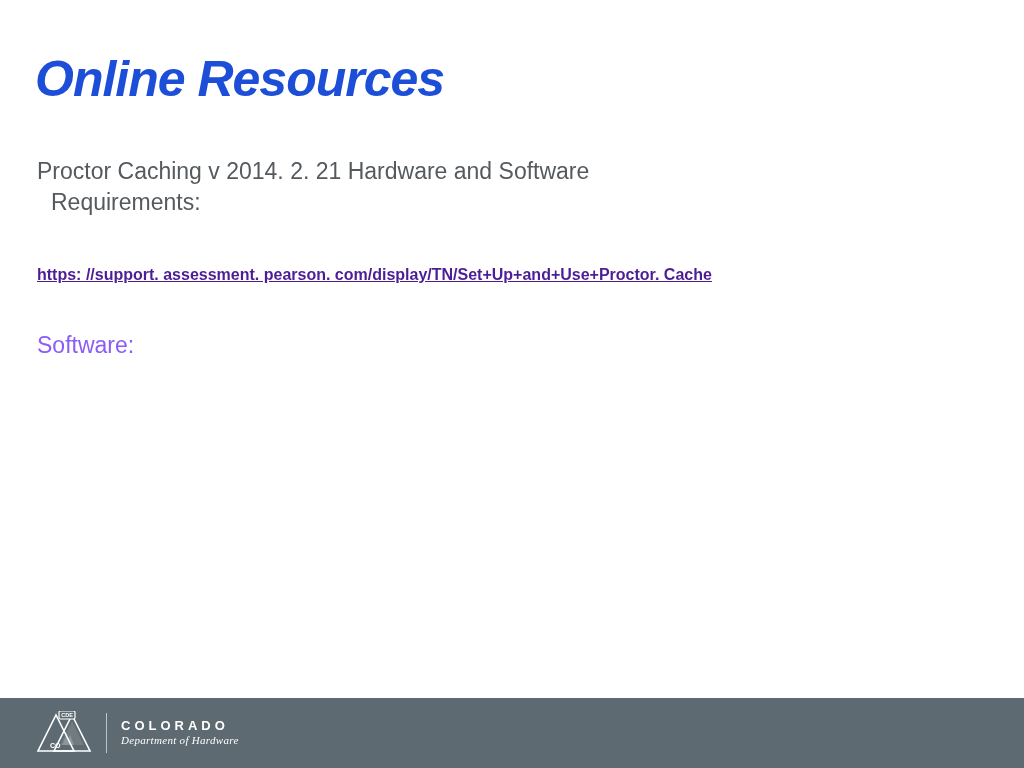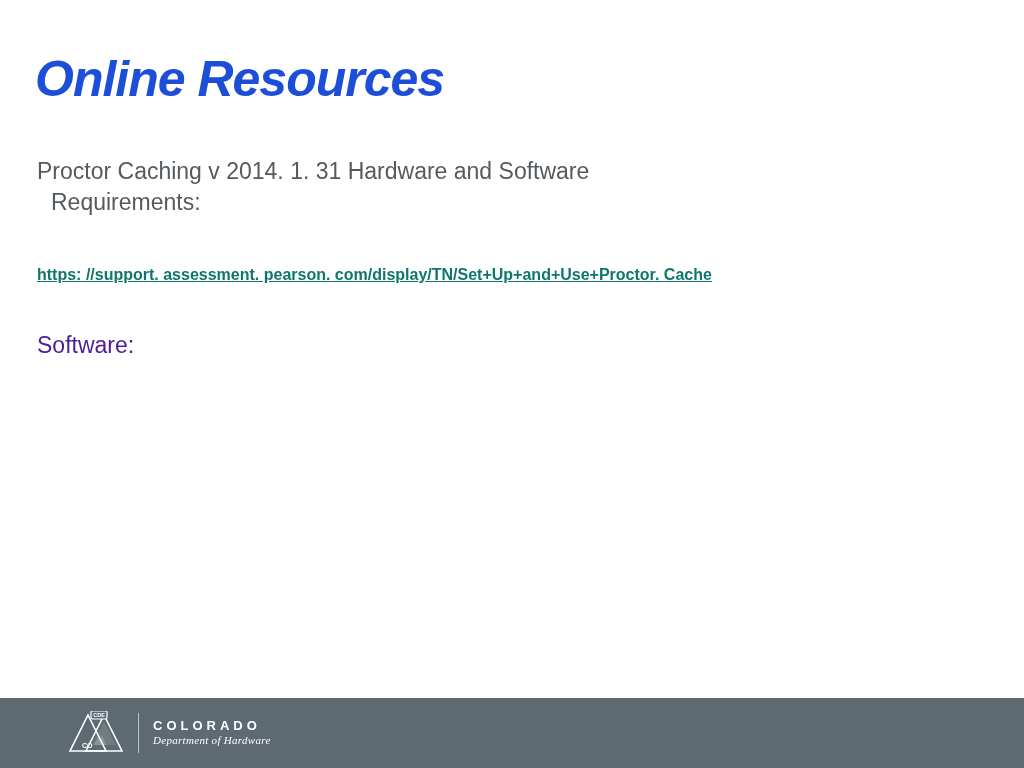--- a/index.html
+++ b/index.html
@@ -34,45 +34,45 @@
       margin-bottom: 48px;
       padding-left: 2px;
     }
     .subheading-indent {
       display: block;
       padding-left: 14px;
     }
     .link {
       font-size: 16px;
       font-weight: bold;
-      color: #0f766e;
+      color: #4c1d95;
       text-decoration: underline;
       display: inline-block;
       margin-bottom: 48px;
       padding-left: 2px;
       cursor: pointer;
       text-align: right;
     }
     .subheading2 {
       font-size: 23px;
-      color: #4c1d95;
+      color: #8b5cf6;
       font-weight: normal;
       margin-bottom: 46px;
       padding-left: 2px;
     }
     .footer {
       position: absolute;
       left: 0;
       right: 0;
       bottom: 0;
       height: 70px;
       background: #5e6a71;
       display: flex;
       align-items: center;
-      padding-left: 68px;
+      padding-left: 36px;
     }
     .logo-group {
       display: flex;
       align-items: center;
       gap: 14px;
     }
     .logo-svg {
       display: block;
     }
     .divider {
@@ -101,21 +101,21 @@
       letter-spacing: 0.3px;
     }
   </style>
 </head>
 <body>
 
 <div class="content">
   <h1 class="title">Online Resources</h1>
 
   <div class="subheading">
-    <span>Proctor Caching v 2014. 1. 31 Hardware and Software</span>
+    <span>Proctor Caching v 2014. 2. 21 Hardware and Software</span>
     <span class="subheading-indent">Requirements:</span>
   </div>
 
   <a class="link">https: //support. assessment. pearson. com/display/TN/Set+Up+and+Use+Proctor. Cache</a>
 
   <div class="subheading2">Software:</div>
 
 </div>
 
 <div class="footer">

